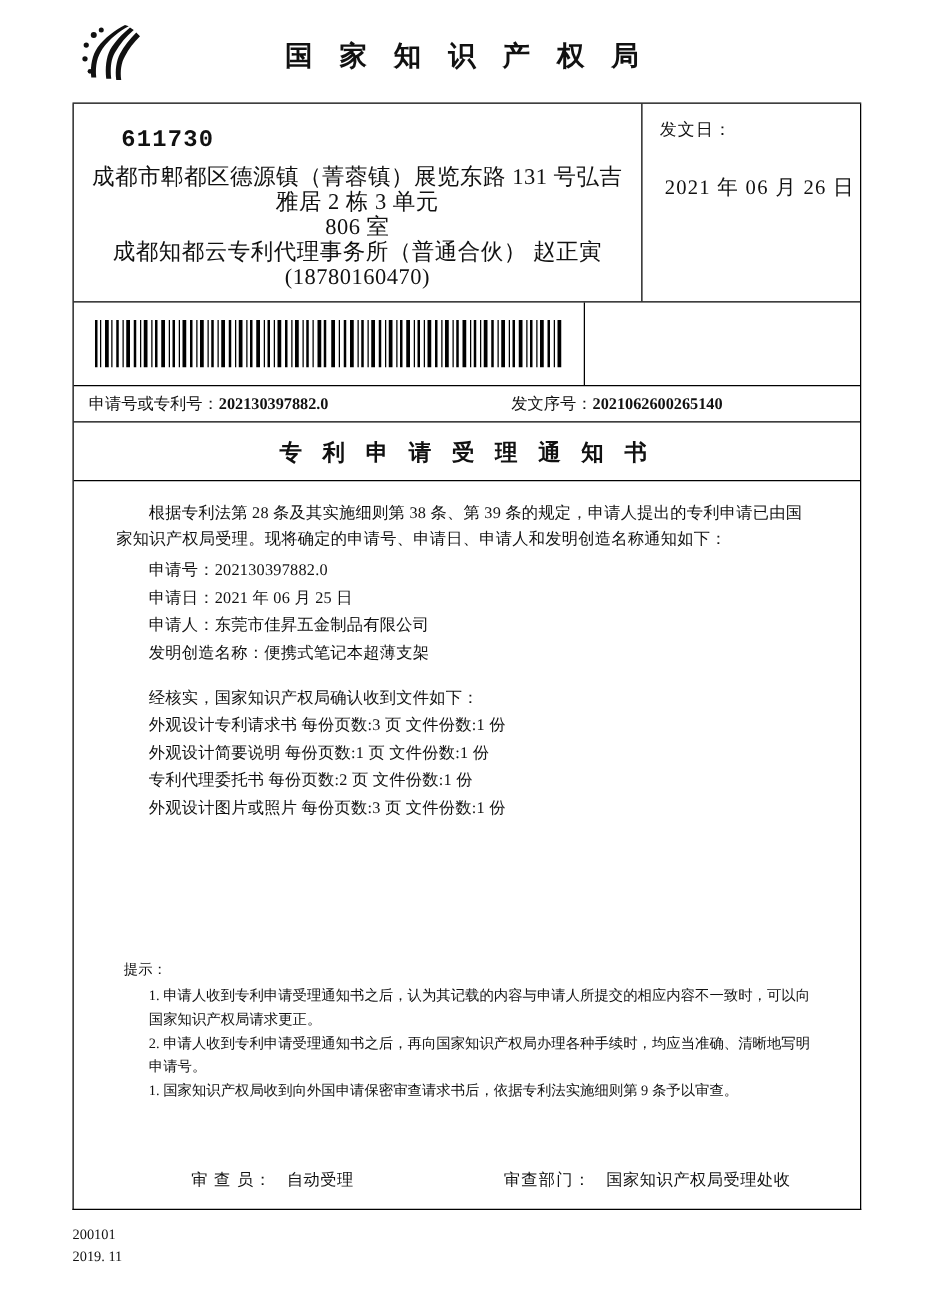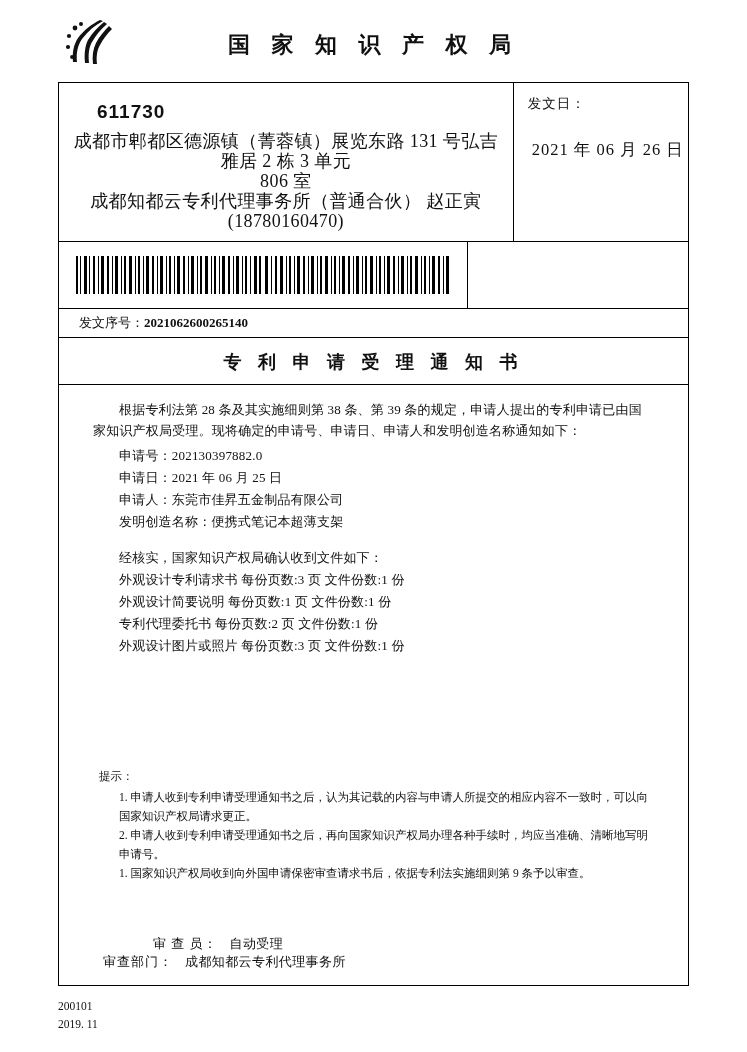--- a/index.html
+++ b/index.html
@@ -70,21 +70,21 @@
     box-sizing: border-box;
     padding: 12px 0 0 14px;
     position: relative;
   }
   .zipcode {
     font-size: 19px;
     font-weight: bold;
     letter-spacing: 1px;
     margin-left: 28px;
     margin-bottom: 8px;
-    font-family: Liberation Sans, sans-serif;
+    font-family: Liberation Mono, monospace;
   }
   .addr-line {
     text-align: center;
     font-size: 18px;
     line-height: 20px;
     letter-spacing: 0.4px;
   }
   .issue-label {
     font-size: 13.5px;
     letter-spacing: 1px;
@@ -180,21 +180,20 @@
   }
   .note-item {
     margin-left: 26px;
     text-indent: 0;
   }
   .signrow {
     display: flex;
     margin-top: 52px;
     padding: 0 34px 14px 34px;
     font-size: 13px;
-    flex-direction: column;
   }
   .sign-left {
     width: 300px;
     padding-left: 60px;
     box-sizing: border-box;
     letter-spacing: 1px;
   }
   .sign-right {
     flex: 1 1 auto;
     padding-left: 10px;
@@ -352,20 +351,23 @@
             <rect x="174" y="0" width="2" height="38"></rect>
               <rect x="179" y="0" width="1" height="38"></rect>
             <rect x="182" y="0" width="3" height="38"></rect>
           </g>
         </svg>
       </div>
       <div class="barcode-right"></div>
     </div>
 
     <div class="numbers-row">
+      <div class="num-app">
+        <span>申请号或专利号：</span><span class="num-val">202130397882.0</span>
+      </div>
       <div class="num-doc">
         <span>发文序号：</span><span class="num-val">2021062600265140</span>
       </div>
     </div>
 
     <div class="doc-title">专 利 申 请 受 理 通 知 书</div>
 
     <div class="body">
       <p class="para">根据专利法第 28 条及其实施细则第 38 条、第 39 条的规定，申请人提出的专利申请已由国家知识产权局受理。现将确定的申请号、申请日、申请人和发明创造名称通知如下：</p>
       <div class="indent-block">
@@ -389,21 +391,21 @@
       <div class="note-item">1. 申请人收到专利申请受理通知书之后，认为其记载的内容与申请人所提交的相应内容不一致时，可以向国家知识产权局请求更正。</div>
       <div class="note-item">2. 申请人收到专利申请受理通知书之后，再向国家知识产权局办理各种手续时，均应当准确、清晰地写明申请号。</div>
       <div class="note-item">1. 国家知识产权局收到向外国申请保密审查请求书后，依据专利法实施细则第 9 条予以审查。</div>
     </div>
 
     <div class="signrow">
       <div class="sign-left">
         <span>审 查 员：</span><span class="sign-val">自动受理</span>
       </div>
       <div class="sign-right">
-        <span>审查部门：</span><span class="sign-val">成都知都云专利代理事务所</span>
+        <span>审查部门：</span><span class="sign-val">国家知识产权局受理处收</span>
       </div>
     </div>
 
   </div>
 
   <div class="footer">
     <div class="footer-left">
       <div>200101</div>
       <div>2019. 11</div>
     </div>

